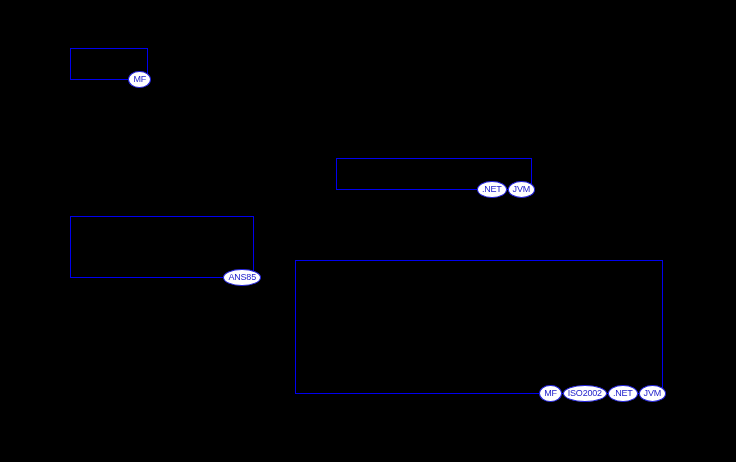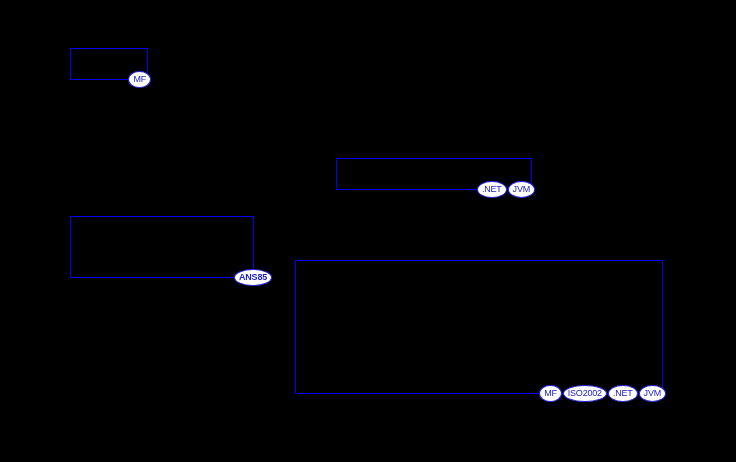--- a/index.html
+++ b/index.html
@@ -52,21 +52,21 @@
     <div class="node" style="left: 70px; top: 48px; width: 78px; height: 32px;"></div>
     <div class="badge-row" style="left: 0px; top: 71px; width: 151px; justify-content: flex-end;">
       <div class="badge">MF</div>
     </div>
     <div class="node" style="left: 336px; top: 158px; width: 196px; height: 32px;"></div>
     <div class="badge-row" style="left: 0px; top: 181px; width: 535px; justify-content: flex-end;">
       <div class="badge">.NET</div>
       <div class="badge">JVM</div>
     </div>
     <div class="node" style="left: 70px; top: 216px; width: 184px; height: 62px;"></div>
-    <div class="badge-row" style="left: 15px; top: 269px; width: 257px; justify-content: flex-end; font-weight: bold;">
+    <div class="badge-row" style="left: 4px; top: 269px; width: 257px; justify-content: flex-end;">
       <div class="badge">ANS85</div>
     </div>
     <div class="node" style="left: 295px; top: 260px; width: 368px; height: 134px;"></div>
     <div class="badge-row" style="left: 0px; top: 385px; width: 666px; justify-content: flex-end;">
       <div class="badge">MF</div>
       <div class="badge">ISO2002</div>
       <div class="badge">.NET</div>
       <div class="badge">JVM</div>
     </div>
   </div>

